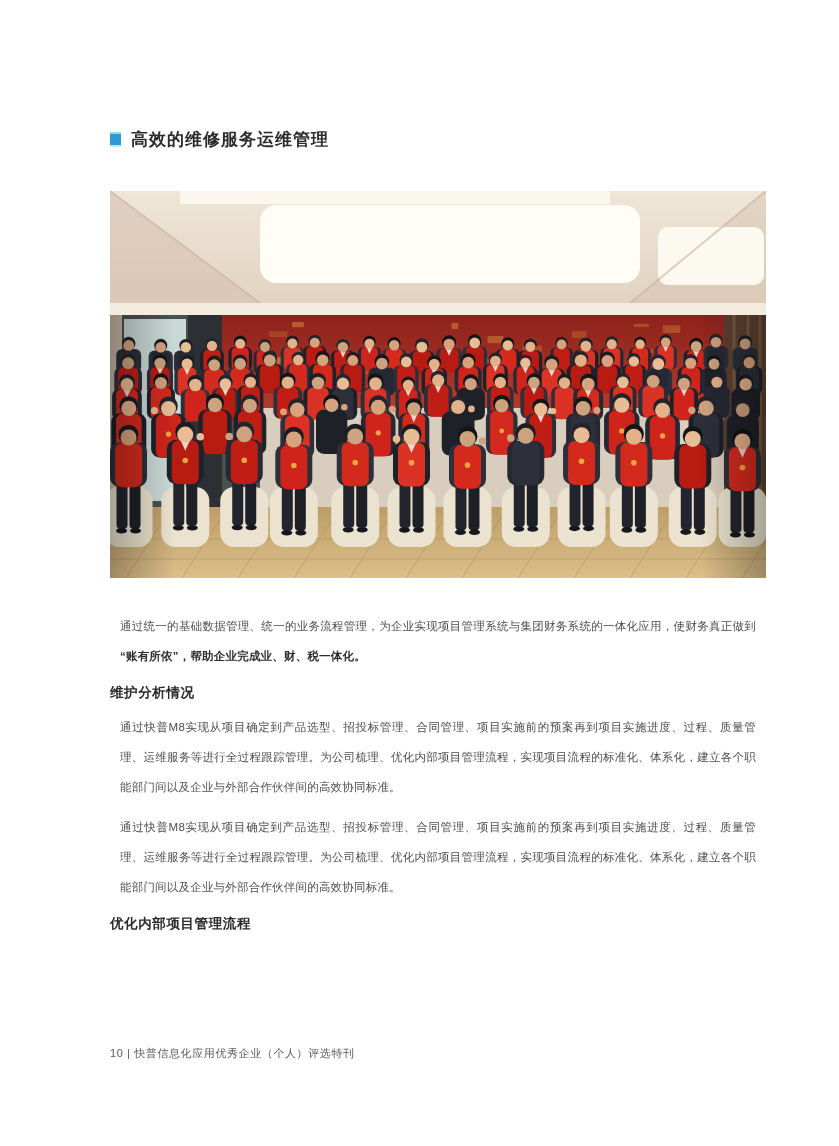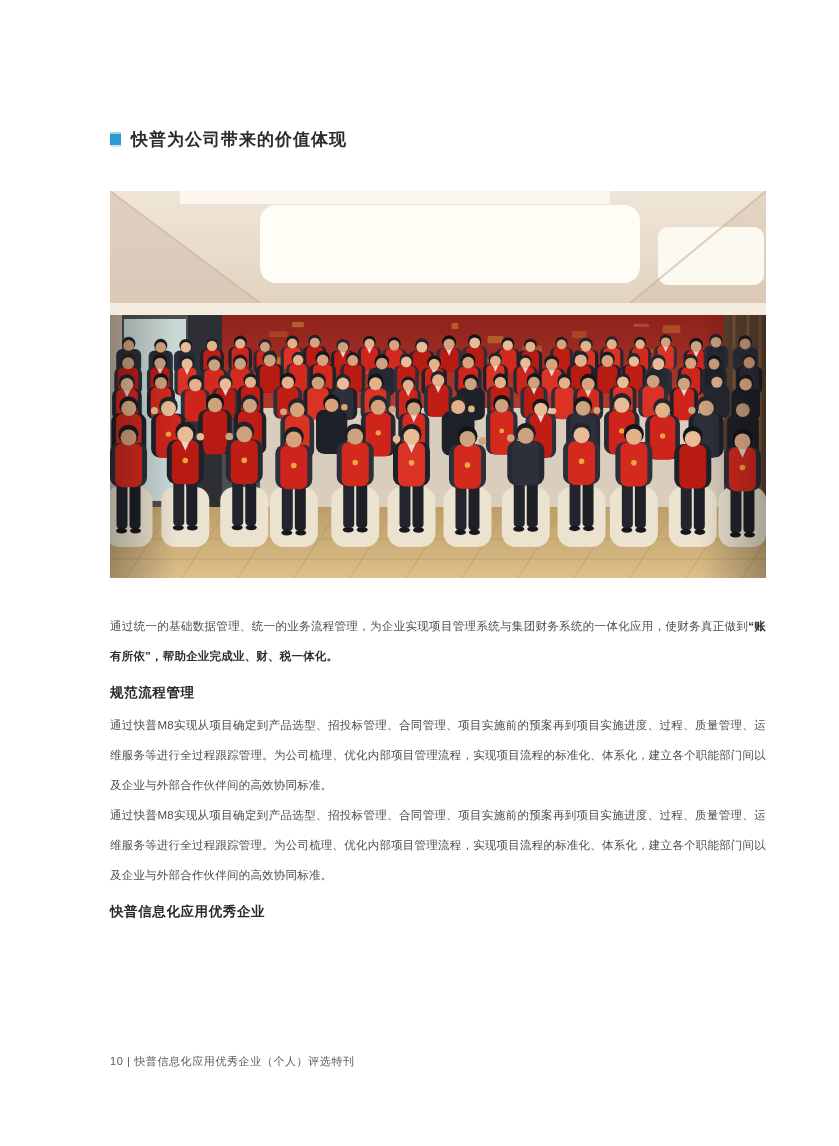--- a/index.html
+++ b/index.html
@@ -13,37 +13,37 @@
   .col{width:656px;}
 
   .heading{display:flex;align-items:center;gap:10px;margin:0 0 40px 0;}
   .bullet{width:11px;height:11px;flex:0 0 auto;background:#2f99d3;
           border-top:2px solid #9fd4ee;border-bottom:2px solid #c6e7f6;box-sizing:content-box;}
   .heading-text{font-size:17px;font-weight:bold;color:#2b2b2b;letter-spacing:1px;}
 
   .photo{width:656px;height:387px;overflow:hidden;background:#d9cdbd;}
   .photo svg{display:block;width:100%;height:100%;}
 
-  .body{font-size:11.5px;color:#4e4e4e;line-height:30px;margin:0;
+  .body{font-size:11.5px;color:#4e4e4e;line-height:30px;margin:10px;
         text-align:justify;letter-spacing:0.2px;}
   .body strong{color:#2d2d2d;}
   .intro{margin-top:33px;}
   .subhead{font-size:13.5px;font-weight:bold;color:#2a2a2a;margin:13px 0 8px 0;letter-spacing:0.6px;}
 
-  .footer{position:absolute;left:110px;top:1046px;font-size:11px;color:#585858;letter-spacing:0.6px;margin-top:8px;}
+  .footer{position:absolute;left:110px;top:1046px;font-size:11px;color:#585858;letter-spacing:0.6px;}
 </style>
 </head>
 <body>
 
 <div class="page">
   <div class="col">
 
     <div class="heading">
       <span class="bullet"></span>
-      <span class="heading-text">快普为公司带来的价值体现</span>
+      <span class="heading-text">高效的维修服务运维管理</span>
     </div>
 
     <div class="photo" role="img" aria-label="快普团队合影：众多身穿红色马甲的员工在酒店宴会厅内合影，前排就座，后排站立，背景为红色横幅">
       <svg id="photo-svg" viewBox="0 0 656 387" preserveAspectRatio="none">
         <defs>
           <linearGradient id="gCeil" x1="0" y1="0" x2="0" y2="1">
             <stop offset="0" stop-color="#efe6d8"></stop>
               <stop offset="1" stop-color="#e1d1be"></stop>
           </linearGradient>
           <linearGradient id="gBanner" x1="0" y1="0" x2="0" y2="1">
@@ -619,23 +619,23 @@
             <circle cx="632.468573412858" cy="247.6656711436808" r="10" fill="#141519"></circle>
             <circle cx="632.468573412858" cy="250.46567114368082" r="8" fill="#e3b28a"></circle>
           </g>
 
         <rect x="0" y="124" width="656" height="263" fill="url(#gVig)"></rect>
       </svg>
     </div>
 
     <p class="body intro"><span>通过统一的基础数据管理、统一的业务流程管理，为企业实现项目管理系统与集团财务系统的一体化应用，使财务真正做到</span><strong>“账有所依”，帮助企业完成业、财、税一体化。</strong></p>
 
-    <h3 class="subhead">规范流程管理</h3>
+    <h3 class="subhead">维护分析情况</h3>
     <p class="body">通过快普M8实现从项目确定到产品选型、招投标管理、合同管理、项目实施前的预案再到项目实施进度、过程、质量管理、运维服务等进行全过程跟踪管理。为公司梳理、优化内部项目管理流程，实现项目流程的标准化、体系化，建立各个职能部门间以及企业与外部合作伙伴间的高效协同标准。</p>
 
     <p class="body">通过快普M8实现从项目确定到产品选型、招投标管理、合同管理、项目实施前的预案再到项目实施进度、过程、质量管理、运维服务等进行全过程跟踪管理。为公司梳理、优化内部项目管理流程，实现项目流程的标准化、体系化，建立各个职能部门间以及企业与外部合作伙伴间的高效协同标准。</p>
 
-    <h3 class="subhead">快普信息化应用优秀企业</h3>
+    <h3 class="subhead">优化内部项目管理流程</h3>
 
   </div>
 
   <div class="footer">10 | 快普信息化应用优秀企业（个人）评选特刊</div>
 </div>
 
 </body></html>

